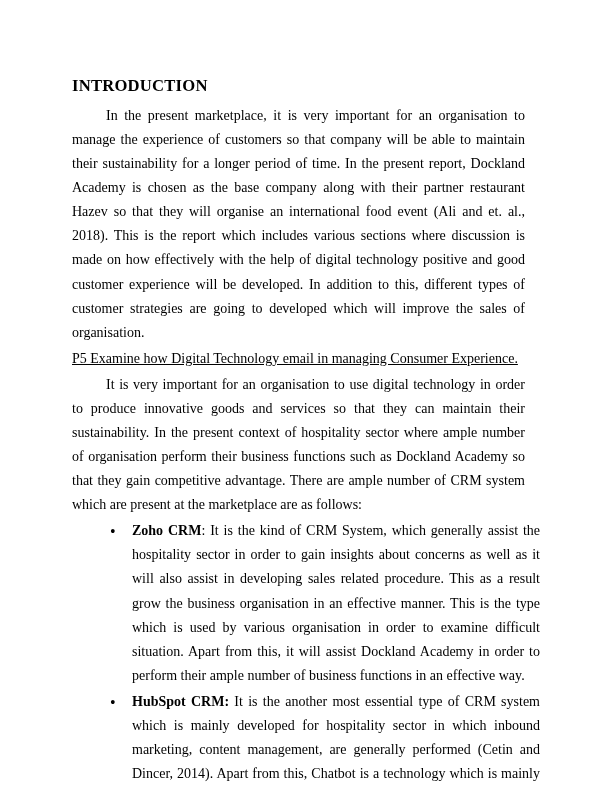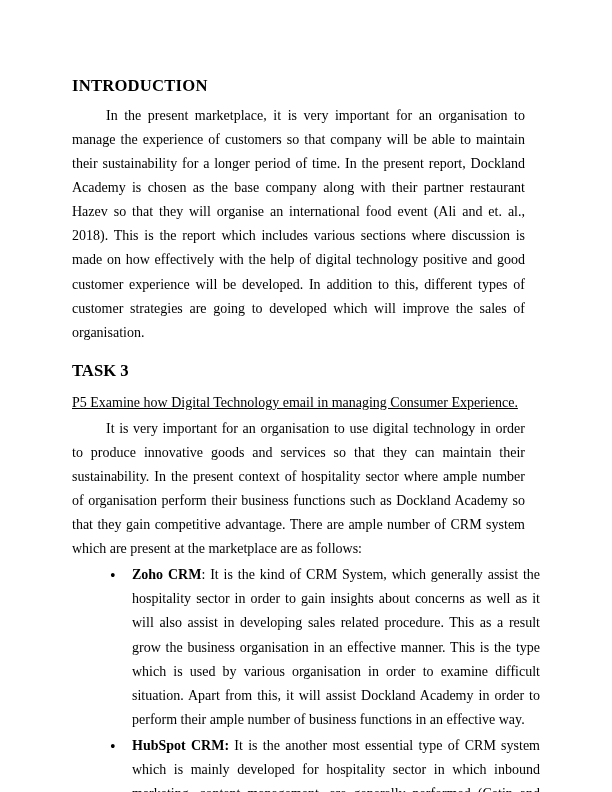--- a/index.html
+++ b/index.html
@@ -83,21 +83,20 @@
 </head>
 <body>
 
 <div class="page">
   <div class="doc-body">
 
     <h1 class="section-heading">INTRODUCTION</h1>
 
     <p class="para">In the present marketplace, it is very important for an organisation to manage the experience of customers so that company will be able to maintain their sustainability for a longer period of time. In the present report, Dockland Academy is chosen as the base company along with their partner restaurant Hazev so that they will organise an international food event (Ali and et. al., 2018). This is the report which includes various sections where discussion is made on how effectively with the help of digital technology positive and good customer experience will be developed. In addition to this, different types of customer strategies are going to developed which will improve the sales of organisation.</p>
 
-    <h2 class="task-heading">TASK 3</h2>
 
     <p class="subheading">P5 Examine how Digital Technology email in managing Consumer Experience.</p>
 
     <p class="para">It is very important for an organisation to use digital technology in order to produce innovative goods and services so that they can maintain their sustainability. In the present context of hospitality sector where ample number of organisation perform their business functions such as Dockland Academy so that they gain competitive advantage. There are ample number of CRM system which are present at the marketplace are as follows:</p>
 
     <ul class="bullets">
       <li>
         <span class="term">Zoho CRM</span><span class="li-text">: It is the kind of CRM System, which generally assist the hospitality sector in order to gain insights about concerns as well as it will also assist in developing sales related procedure. This as a result grow the business organisation in an effective manner. This is the type which is used by various organisation in order to examine difficult situation. Apart from this, it will assist Dockland Academy in order to perform their ample number of business functions in an effective way.</span>
       </li>
       <li>

